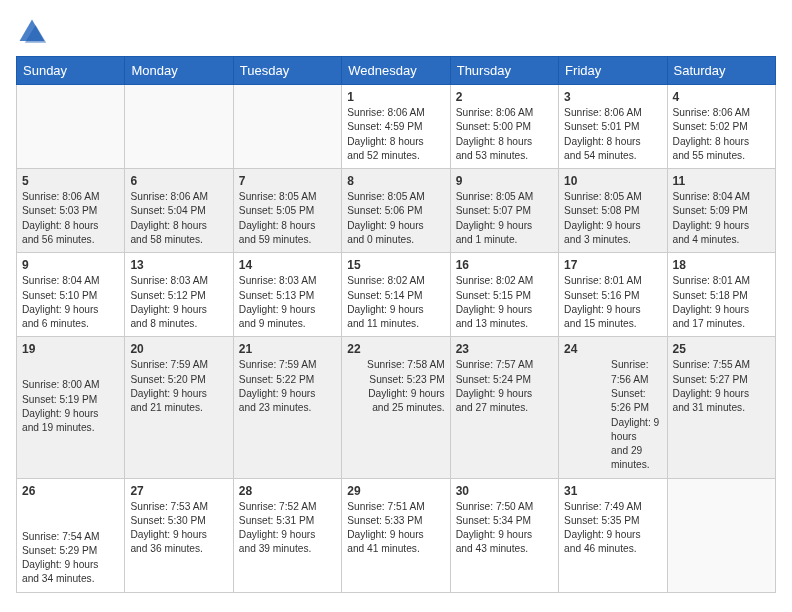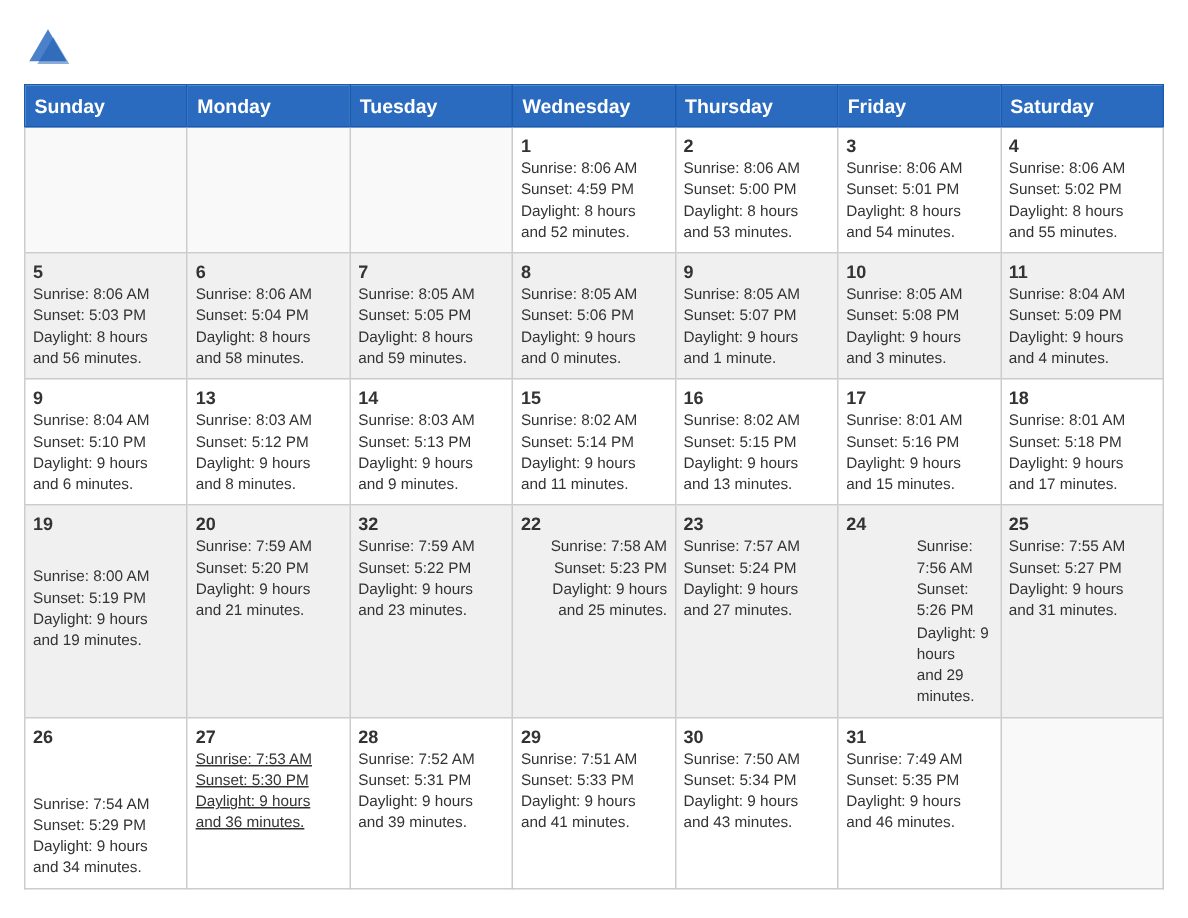--- a/index.html
+++ b/index.html
@@ -47,21 +47,21 @@
     }
     .calendar {
       width: 100%;
       border-collapse: collapse;
       border: 1px solid #ccc;
     }
     .calendar th {
       background-color: #2a6bbf;
       color: #fff;
       font-size: 13px;
-      font-weight: bold;
+      font-weight: normal;
       padding: 6px 6px;
       text-align: left;
       border: 1px solid #1a5aaf;
     }
     .calendar td {
       vertical-align: top;
       padding: 5px 5px;
       font-size: 10.5px;
       color: #333;
       border: 1px solid #ccc;
@@ -266,21 +266,21 @@
 and 19 minutes.</div>
         </td>
         <td>
           <span class="day-num">20</span>
           <div class="day-info" style="white-space: pre-line;">Sunrise: 7:59 AM
 Sunset: 5:20 PM
 Daylight: 9 hours
 and 21 minutes.</div>
         </td>
         <td>
-          <span class="day-num">32</span>
+          <span class="day-num">21</span>
           <div class="day-info" style="white-space: pre-line;">Sunrise: 7:59 AM
 Sunset: 5:22 PM
 Daylight: 9 hours
 and 23 minutes.</div>
         </td>
         <td>
           <span class="day-num">22</span>
           <div class="day-info" style="white-space: pre-line; text-align: right;">Sunrise: 7:58 AM
 Sunset: 5:23 PM
 Daylight: 9 hours
@@ -311,21 +311,21 @@
       <tr class="row-white">
         <td>
           <span class="day-num">26</span>
           <div class="day-info" style="white-space: pre-line; margin-top: 32px;">Sunrise: 7:54 AM
 Sunset: 5:29 PM
 Daylight: 9 hours
 and 34 minutes.</div>
         </td>
         <td>
           <span class="day-num">27</span>
-          <div class="day-info" style="white-space: pre-line; text-decoration: underline;">Sunrise: 7:53 AM
+          <div class="day-info" style="white-space: pre-line;">Sunrise: 7:53 AM
 Sunset: 5:30 PM
 Daylight: 9 hours
 and 36 minutes.</div>
         </td>
         <td>
           <span class="day-num">28</span>
           <div class="day-info" style="white-space: pre-line;">Sunrise: 7:52 AM
 Sunset: 5:31 PM
 Daylight: 9 hours
 and 39 minutes.</div>

